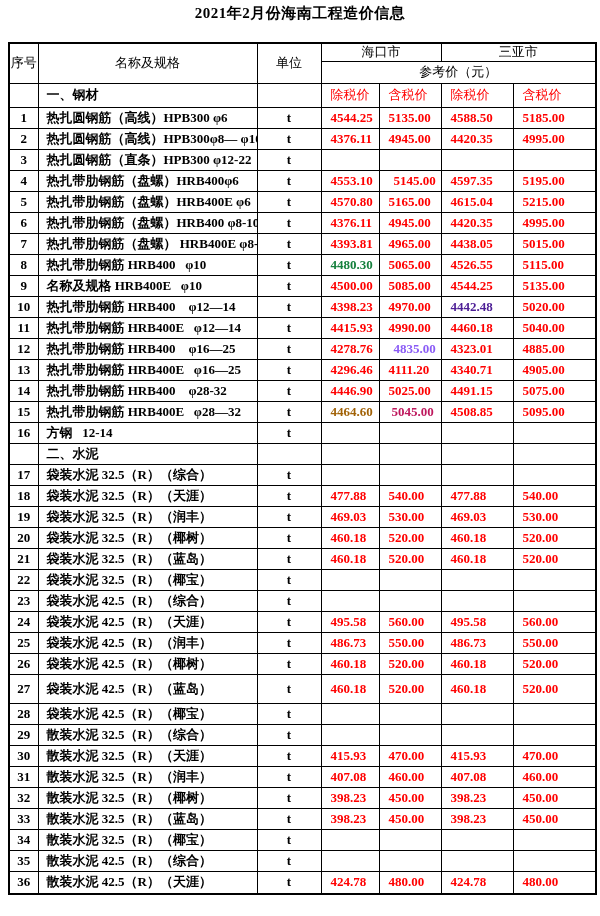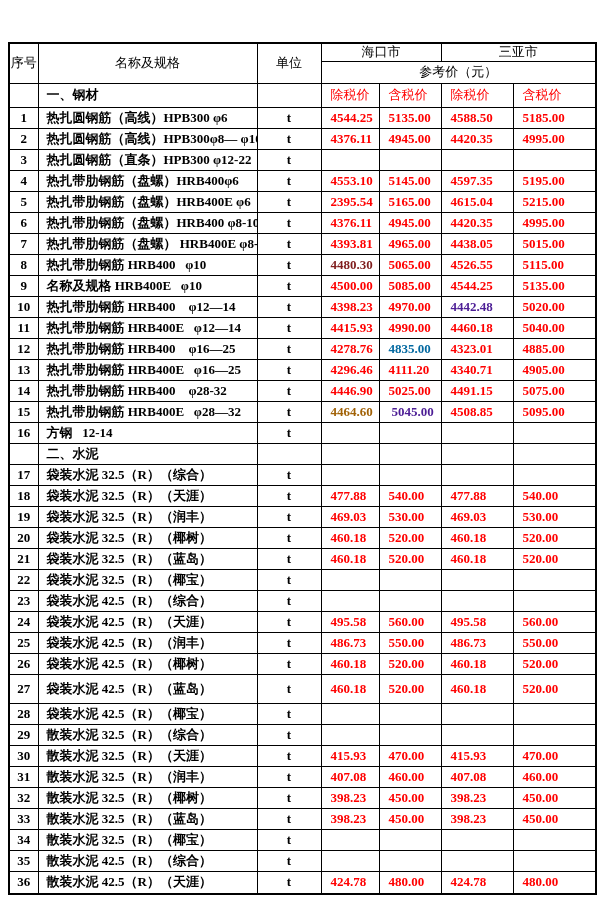--- a/index.html
+++ b/index.html
@@ -19,20 +19,21 @@
   td.c-seq{text-align:center;font-weight:bold;}
   td.c-name{text-align:left;padding-left:8px;font-weight:bold;white-space:pre;}
   td.c-unit{text-align:center;font-weight:bold;}
   td.c-price{text-align:left;padding-left:9px;font-weight:bold;}
   td.c-price.plabel{font-weight:normal;}
 </style>
 </head>
 <body>
 
 <div class="page">
+  <h1 class="title">2021年2月份海南工程造价信息</h1>
 
   <table class="price">
     <colgroup>
       <col style="width:29px">
       <col style="width:219px">
       <col style="width:64px">
       <col style="width:58px">
       <col style="width:62px">
       <col style="width:72px">
       <col style="width:83px">
@@ -84,29 +85,29 @@
     <td class="c-price" style="color: rgb(255, 0, 0);"></td>
     <td class="c-price" style="color: rgb(255, 0, 0);"></td>
     <td class="c-price" style="color: rgb(255, 0, 0);"></td>
     <td class="c-price" style="color: rgb(255, 0, 0);"></td>
   </tr>
         <tr>
     <td class="c-seq">4</td>
     <td class="c-name">热扎带肋钢筋（盘螺）HRB400φ6</td>
     <td class="c-unit">t</td>
     <td class="c-price" style="color: rgb(255, 0, 0);">4553.10</td>
-    <td class="c-price" style="color: rgb(255, 0, 0);">5145.00</td>
+    <td class="c-price" style="color: rgb(255, 0, 0); text-align: center;">5145.00</td>
     <td class="c-price" style="color: rgb(255, 0, 0);">4597.35</td>
     <td class="c-price" style="color: rgb(255, 0, 0);">5195.00</td>
   </tr>
         <tr>
     <td class="c-seq">5</td>
     <td class="c-name">热扎带肋钢筋（盘螺）HRB400E φ6</td>
     <td class="c-unit">t</td>
-    <td class="c-price" style="color: rgb(255, 0, 0);">2395.54</td>
+    <td class="c-price" style="color: rgb(255, 0, 0);">4570.80</td>
     <td class="c-price" style="color: rgb(255, 0, 0);">5165.00</td>
     <td class="c-price" style="color: rgb(255, 0, 0);">4615.04</td>
     <td class="c-price" style="color: rgb(255, 0, 0);">5215.00</td>
   </tr>
         <tr>
     <td class="c-seq">6</td>
     <td class="c-name">热扎带肋钢筋（盘螺）HRB400 φ8-10</td>
     <td class="c-unit">t</td>
     <td class="c-price" style="color: rgb(255, 0, 0);">4376.11</td>
     <td class="c-price" style="color: rgb(255, 0, 0);">4945.00</td>
@@ -119,21 +120,21 @@
     <td class="c-unit">t</td>
     <td class="c-price" style="color: rgb(255, 0, 0);">4393.81</td>
     <td class="c-price" style="color: rgb(255, 0, 0);">4965.00</td>
     <td class="c-price" style="color: rgb(255, 0, 0);">4438.05</td>
     <td class="c-price" style="color: rgb(255, 0, 0);">5015.00</td>
   </tr>
         <tr>
     <td class="c-seq">8</td>
     <td class="c-name">热扎带肋钢筋 HRB400   φ10</td>
     <td class="c-unit">t</td>
-    <td class="c-price" style="color: #7f1d1d;">4480.30</td>
+    <td class="c-price" style="color: #15803d;">4480.30</td>
     <td class="c-price" style="color: rgb(255, 0, 0);">5065.00</td>
     <td class="c-price" style="color: rgb(255, 0, 0); margin-top: 36px;">4526.55</td>
     <td class="c-price" style="color: rgb(255, 0, 0);">5115.00</td>
   </tr>
         <tr>
     <td class="c-seq">9</td>
     <td class="c-name">名称及规格 HRB400E   φ10</td>
     <td class="c-unit">t</td>
     <td class="c-price" style="color: rgb(255, 0, 0); margin-top: 34px;">4500.00</td>
     <td class="c-price" style="color: rgb(255, 0, 0);">5085.00</td>
@@ -156,21 +157,21 @@
     <td class="c-price" style="color: rgb(255, 0, 0);">4415.93</td>
     <td class="c-price" style="color: rgb(255, 0, 0);">4990.00</td>
     <td class="c-price" style="color: rgb(255, 0, 0);">4460.18</td>
     <td class="c-price" style="color: rgb(255, 0, 0); margin-left: 28px;">5040.00</td>
   </tr>
         <tr>
     <td class="c-seq">12</td>
     <td class="c-name">热扎带肋钢筋 HRB400    φ16—25</td>
     <td class="c-unit">t</td>
     <td class="c-price" style="color: rgb(255, 0, 0);">4278.76</td>
-    <td class="c-price" style="color: #0369a1;">4835.00</td>
+    <td class="c-price" style="color: #8b5cf6; text-align: center;">4835.00</td>
     <td class="c-price" style="color: rgb(255, 0, 0);">4323.01</td>
     <td class="c-price" style="color: rgb(255, 0, 0);">4885.00</td>
   </tr>
         <tr>
     <td class="c-seq">13</td>
     <td class="c-name">热扎带肋钢筋 HRB400E   φ16—25</td>
     <td class="c-unit">t</td>
     <td class="c-price" style="color: rgb(255, 0, 0);">4296.46</td>
     <td class="c-price" style="color: rgb(255, 0, 0);">4111.20</td>
     <td class="c-price" style="color: rgb(255, 0, 0);">4340.71</td>
@@ -183,21 +184,21 @@
     <td class="c-price" style="color: rgb(255, 0, 0);">4446.90</td>
     <td class="c-price" style="color: rgb(255, 0, 0);">5025.00</td>
     <td class="c-price" style="color: rgb(255, 0, 0);">4491.15</td>
     <td class="c-price" style="color: rgb(255, 0, 0);">5075.00</td>
   </tr>
         <tr>
     <td class="c-seq">15</td>
     <td class="c-name">热扎带肋钢筋 HRB400E   φ28—32</td>
     <td class="c-unit">t</td>
     <td class="c-price" style="color: #a16207;">4464.60</td>
-    <td class="c-price" style="color: #4c1d95; padding-left: 12px;">5045.00</td>
+    <td class="c-price" style="color: #be185d; padding-left: 12px;">5045.00</td>
     <td class="c-price" style="color: rgb(255, 0, 0);">4508.85</td>
     <td class="c-price" style="color: rgb(255, 0, 0);">5095.00</td>
   </tr>
         <tr>
     <td class="c-seq">16</td>
     <td class="c-name">方钢   12-14</td>
     <td class="c-unit">t</td>
     <td class="c-price" style="color: rgb(255, 0, 0);"></td>
     <td class="c-price" style="color: rgb(255, 0, 0);"></td>
     <td class="c-price" style="color: rgb(255, 0, 0);"></td>

